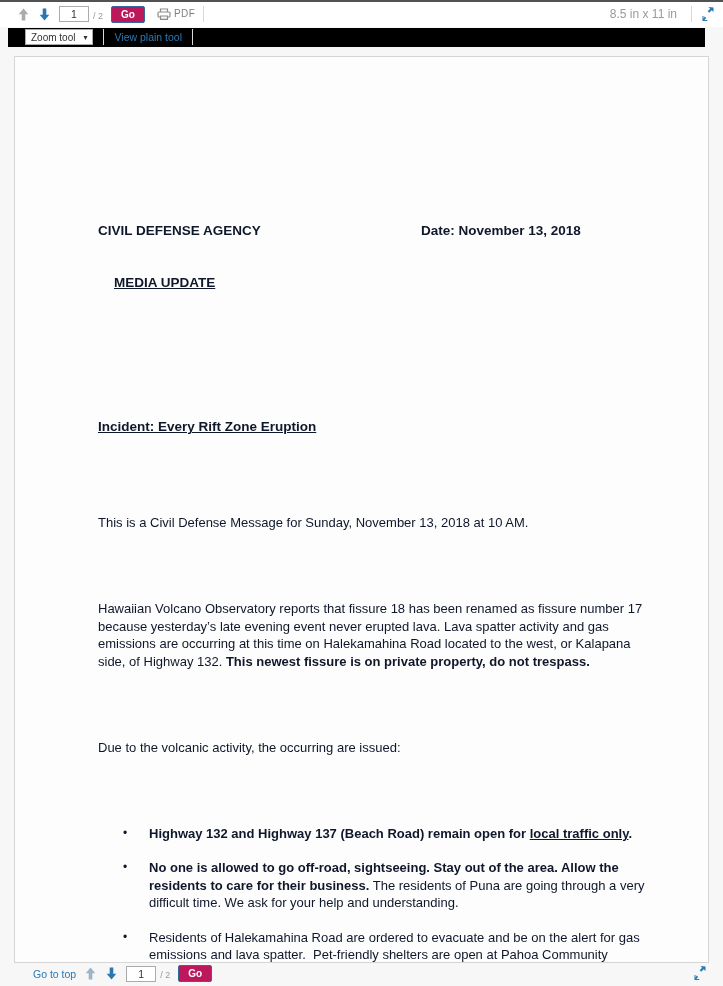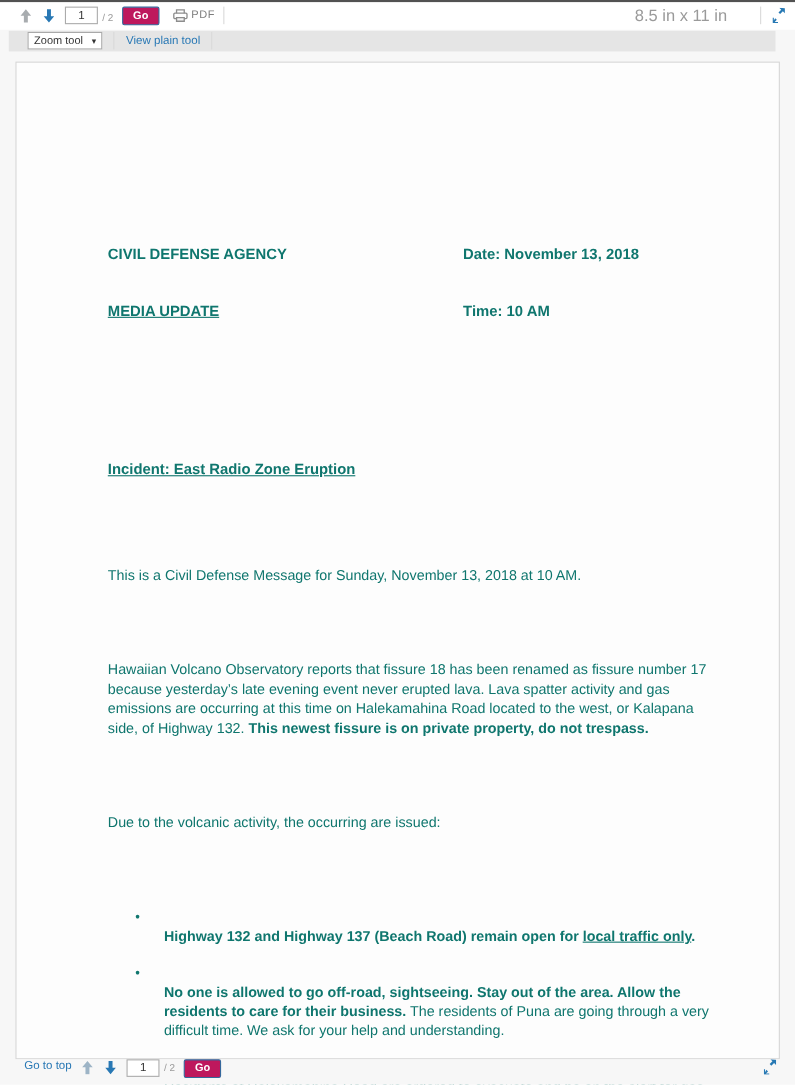--- a/index.html
+++ b/index.html
@@ -13,48 +13,48 @@
   .arrow-up-top { fill:#a8acaf; }
   .arrow-down { fill:#2878b4; }
   .arrow-up-footer { fill:#9db4c6; }
   .page-input { width:30px; height:16px; border:1px solid #ababab; background:#fff; font-size:10.5px; text-align:center; color:#333; font-family:"Liberation Sans", sans-serif; }
   .page-total { font-size:9px; color:#9a9a9a; margin:3px 8px 0 4px; }
   .go-btn { background:#be185d; border:1px solid #35689c; border-radius:2px; color:#fff; font-size:10px; font-weight:bold; padding:2px 9px; cursor:pointer; font-family:"Liberation Sans", sans-serif; }
   .pdf-btn { display:flex; align-items:flex-start; gap:3px; margin-left:12px; cursor:pointer; }
   .pdf-label { font-size:10px; color:#7d7d7d; letter-spacing:.5px; }
   .vsep { width:1px; height:16px; background:#d9d9d9; margin:0 8px; }
   .spacer { flex:1; }
-  .page-size { font-size:15px; color:#9a9a9a; margin-right:22px; }
+  .page-size { font-size:12px; color:#9a9a9a; margin-right:6px; }
   .resize-icon { width:15px; height:15px; cursor:pointer; display:inline-flex; }
   .resize-icon svg { fill:#2779b4; }
 
   
-  .tools-bar { height:20px; background:#e5e5e5; margin:1px 18px 0 8px; display:flex; align-items:center; padding-left:17px; }
+  .tools-bar { height:20px; background:#000000; margin:1px 18px 0 8px; display:flex; align-items:center; padding-left:17px; }
   .zoom-select { background:#fff; border:1px solid #a9a9a9; height:16px; display:flex; align-items:center; gap:8px; padding:0 5px; font-size:10px; color:#333; cursor:pointer; }
   .zoom-caret { font-size:8px; color:#333; }
   .plain-link { font-size:10.5px; color:#2a79b5; cursor:pointer; text-decoration:none; }
 
   
   .viewer { flex:1; background:#f7f7f7; padding:9px 14px 0 14px; }
-  .page { width:695px; height:907px; background:#fdfdfd; border:1px solid #d6d6d6; padding:77px 61px 0 83px; color:#0f766e; font-size:13px; line-height:17.5px; }
+  .page { width:695px; height:907px; background:#fdfdfd; border:1px solid #d6d6d6; padding:77px 61px 0 83px; color:#0f172a; font-size:13px; line-height:17.5px; }
   .doc { white-space:pre-wrap; }
   .doc-header { display:flex; margin-bottom:40px; }
   .doc-header-left { width:323px; }
   .doc-header-right { flex:1; }
   .hdr-line { font-weight:bold; font-size:13.5px; line-height:17px; }
-  .u { text-decoration:underline; }
+  .u { text-decoration:underline;margin-left:16px; }
   .incident-title { font-weight:bold; font-size:13.5px; text-decoration:underline; margin-bottom:26px; }
   .para { margin-bottom:16px; }
   .bullet-list { margin-top:0; }
   .bullet-item { display:flex; margin-bottom:17px; }
   .bullet-marker { width:26px; margin-left:25px; flex:none; font-size:12px; }
-  .bullet-text { flex:1; white-space:pre-wrap;margin-top:17px; }
+  .bullet-text { flex:1; white-space:pre-wrap; }
 
   
-  .footer-bar { height:23px; display:flex; align-items:flex-start; padding:0 8px 2px 22px; background:#f7f7f7; }
+  .footer-bar { height:23px; display:flex; align-items:center; padding:0 8px 2px 22px; background:#f7f7f7;margin-left:11px; }
   .top-link { font-size:10.5px; color:#2a79b5; cursor:pointer; margin-right:8px; text-decoration:none; }
 </style>
 </head>
 <body>
 
 <div class="frame">
 
   <div class="top-bar">
     <span class="arrow-btn">
       <svg width="11" height="13" viewBox="0 0 11 13">
@@ -105,25 +105,24 @@
     <div class="page">
       <div class="doc">
 
         <div class="doc-header">
           <div class="doc-header-left">
             <div class="hdr-line">CIVIL DEFENSE AGENCY</div>
             <div class="hdr-line u">MEDIA UPDATE</div>
           </div>
           <div class="doc-header-right">
             <div class="hdr-line">Date: November 13, 2018</div>
-            <div class="hdr-line">Time: 10 AM</div>
           </div>
         </div>
 
-        <div class="incident-title">Incident: East Radio Zone Eruption</div>
+        <div class="incident-title">Incident: Every Rift Zone Eruption</div>
 
         <div class="para">This is a Civil Defense Message for Sunday, November 13, 2018 at 10 AM.</div>
 
         <div class="para"><span>Hawaiian Volcano Observatory reports that fissure 18 has been renamed as fissure number 17 because yesterday’s late evening event never erupted lava. Lava spatter activity and gas emissions are occurring at this time on Halekamahina Road located to the west, or Kalapana side, of Highway 132. </span><span style="font-weight: bold;">This newest fissure is on private property, do not trespass.</span></div>
 
         <div class="para">Due to the volcanic activity, the occurring are issued:</div>
 
         <div class="bullet-list"><div class="bullet-item"><span class="bullet-marker">•</span><span class="bullet-text"><span style="font-weight: bold;">Highway 132 and Highway 137 (Beach Road) remain open for </span><span style="font-weight: bold; text-decoration: underline;">local traffic only</span><span style="font-weight: bold;">.</span></span></div><div class="bullet-item"><span class="bullet-marker">•</span><span class="bullet-text"><span style="font-weight: bold;">No one is allowed to go off-road, sightseeing. Stay out of the area. Allow the residents to care for their business.</span><span> The residents of Puna are going through a very difficult time. We ask for your help and understanding.</span></span></div><div class="bullet-item"><span class="bullet-marker">•</span><span class="bullet-text"><span>Residents of Halekamahina Road are ordered to evacuate and be on the alert for gas emissions and lava spatter.  Pet-friendly shelters are open at Pahoa Community Center and Kea’au Community Center.</span></span></div></div>
 
         

